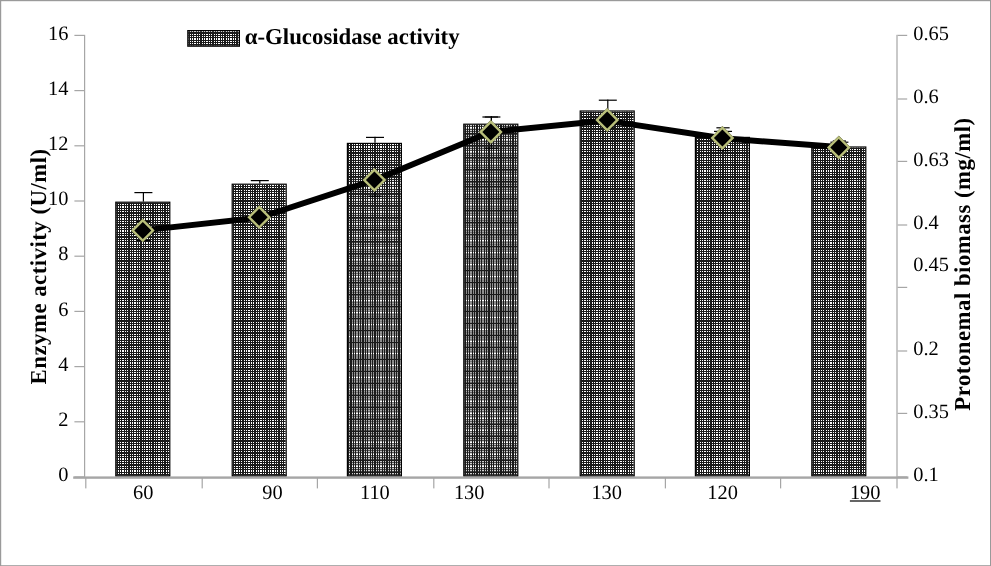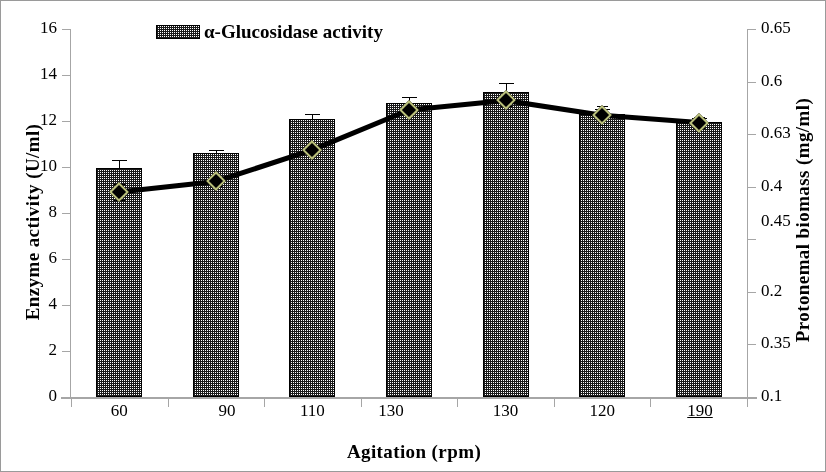--- a/index.html
+++ b/index.html
@@ -204,21 +204,20 @@
 
   <div id="legend">
     <div class="legend-entry">
       <span class="legend-swatch-bar"></span>
       <span class="legend-text">α-Glucosidase activity</span>
     </div>
   </div>
 
   <div class="axis-title" id="ytitle-left">Enzyme  activity  (U/ml)</div>
   <div class="axis-title" id="ytitle-right">Protonemal  biomass  (mg/ml)</div>
-  <div class="axis-title" id="xtitle">Agitation  (rpm)</div>
 
   <div id="axis-left-line"></div>
   <div id="axis-right-line"></div>
   <div id="axis-bottom-line"></div>
 
   <div id="ticks-left-layer">
       <div class="tick-mark tick-left" style="top: 396px;"></div>
       <div class="tick-label tick-label-left" style="top: 385px;">0</div>
       <div class="tick-mark tick-left" style="top: 350px;"></div>
       <div class="tick-label tick-label-left" style="top: 339px;">2</div>
@@ -263,21 +262,21 @@
       <div class="tick-x" style="left: 456.286px;"></div>
       <div class="tick-x" style="left: 552.857px;"></div>
       <div class="tick-x" style="left: 649.429px;"></div>
       <div class="tick-x" style="left: 746px;"></div>
       <div class="tick-label tick-label-x" style="left: 83.2857px;">60</div>
       <div class="tick-label tick-label-x" style="left: 191px; text-align: center;">90</div>
       <div class="tick-label tick-label-x" style="left: 276.429px;">110</div>
       <div class="tick-label tick-label-x" style="left: 355px;">130</div>
       <div class="tick-label tick-label-x" style="left: 469.571px;">130</div>
       <div class="tick-label tick-label-x" style="left: 566.143px;">120</div>
-      <div class="tick-label tick-label-x" style="left: 664px; text-decoration: underline;">190</div>
+      <div class="tick-label tick-label-x" style="left: 685px; text-decoration: underline;">190</div>
     </div>
   <div id="bars-layer">
       <div class="bar" style="left: 95.2857px; top: 167.15px; width: 46px; height: 228.85px;"></div>
       <div class="errorbar" style="left: 118.286px; top: 159.1px; height: 8.05px;"></div>
       <div class="errorcap" style="left: 111.286px; top: 159.1px; width: 15px;"></div>
       <div class="bar" style="left: 191.857px; top: 152.2px; width: 46px; height: 243.8px;"></div>
       <div class="errorbar" style="left: 214.857px; top: 149.44px; height: 2.76px;"></div>
       <div class="errorcap" style="left: 207.857px; top: 149.44px; width: 15px;"></div>
       <div class="bar" style="left: 288.429px; top: 117.7px; width: 46px; height: 278.3px;"></div>
       <div class="errorbar" style="left: 311.429px; top: 112.64px; height: 5.06px;"></div>

